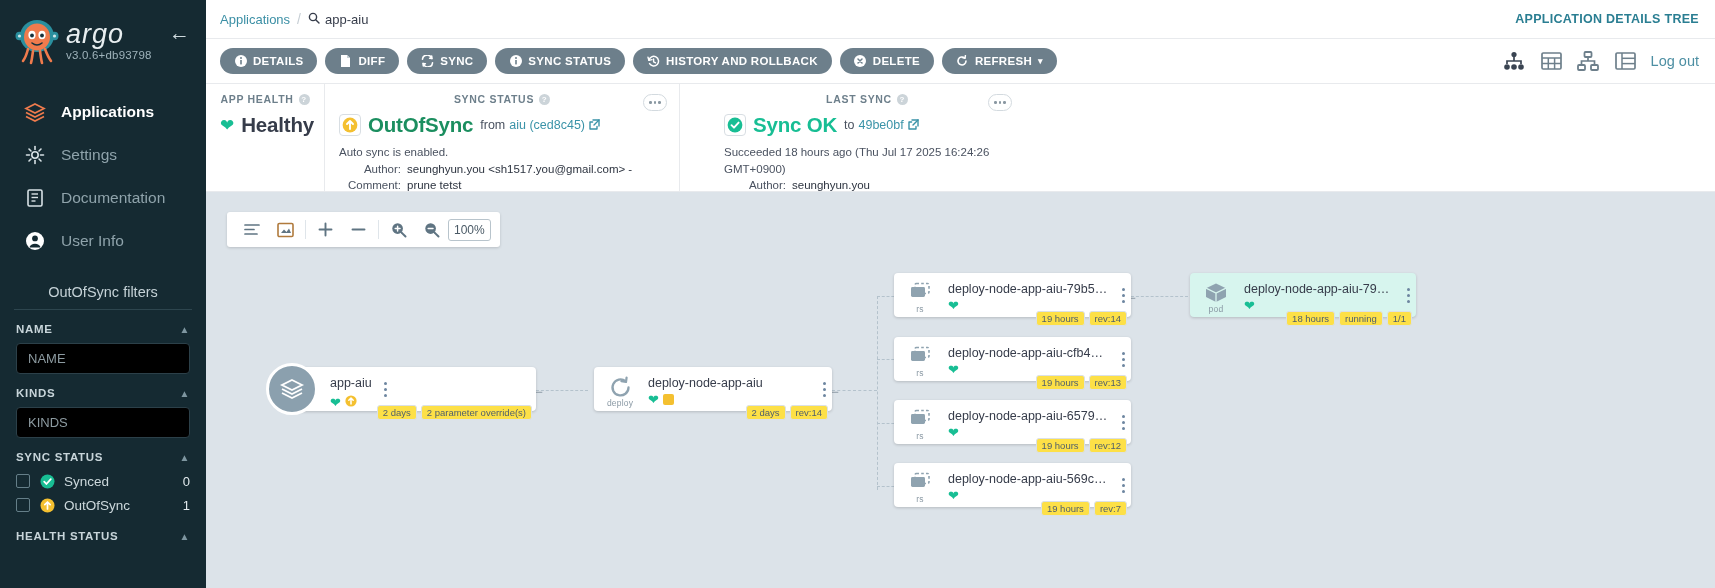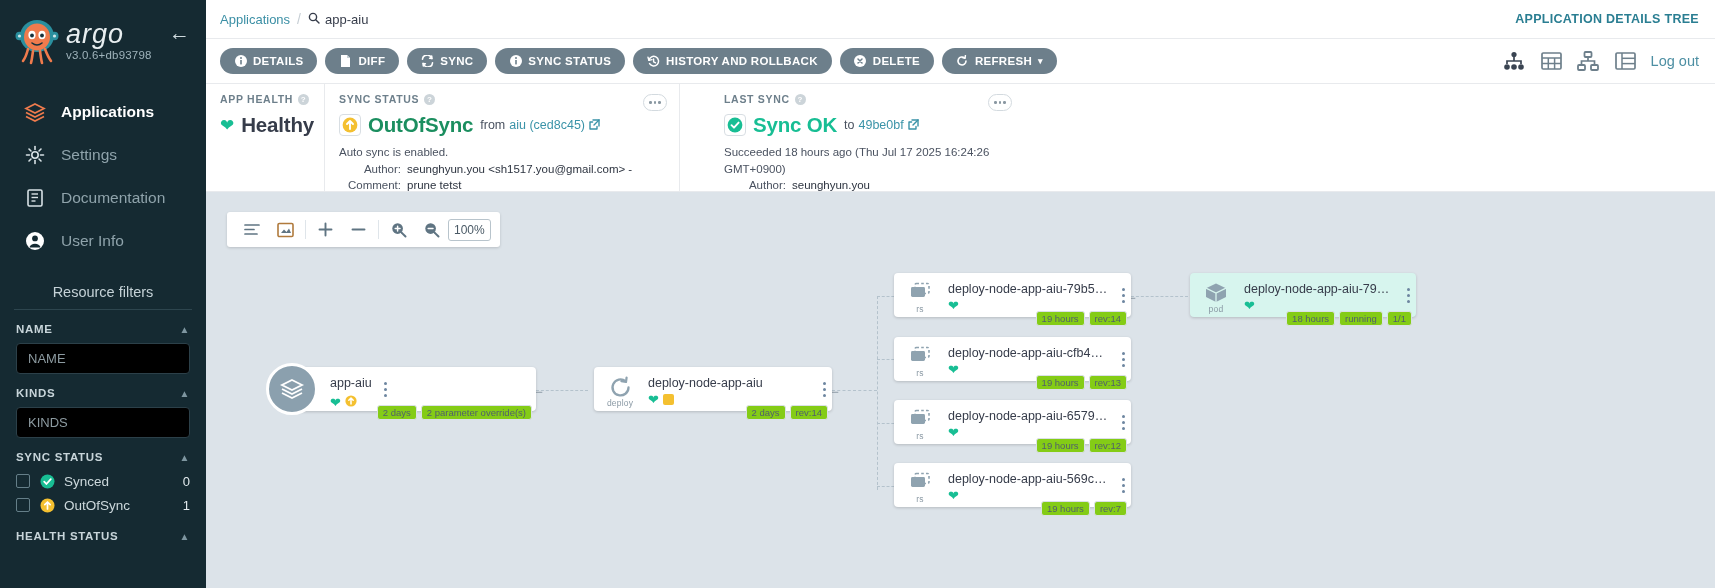--- a/index.html
+++ b/index.html
@@ -80,21 +80,21 @@
   .logout { color:#4d8fa3; font-size:14.5px; cursor:pointer;}
 
   
   .status-strip { display:flex; height:108px; flex:0 0 108px; border-bottom:1px solid #e8eaed; }
   .sp { padding:9px 14px 0 14px; position:relative;}
   .sp.health { width:118px; flex:0 0 118px; }
   .sp.sync { width:355px; flex:0 0 355px; border-left:1px solid #e8eaed;}
   .sp.last { width:345px; flex:0 0 345px; border-left:1px solid #e8eaed;padding-left:44px;}
   .sp-title {
     font-size:10.5px; font-weight:bold; letter-spacing:.7px; color:#6d7f8b;
-    display:flex; align-items:center; gap:5px;
+    display:flex; align-items:center; gap:5px;justify-content:center;
   }
   .qmark { width:11px; height:11px; border-radius:50%; background:#ccd4d9; color:#fff; font-size:8px;
            display:flex; align-items:center; justify-content:center; font-weight:bold;}
   .sp-main { display:flex; align-items:center; gap:7px; margin-top:8px;}
   .sp-big { font-size:20.5px; font-weight:bold; color:#1b8e5f; letter-spacing:-.2px;}
   .sp-big.ok { color:#18be94;}
   .sp-from { font-size:12.5px; color:#4a5260; display:flex; align-items:center; gap:4px;}
   .sp-from .rev { color:#3a93a8;}
   .extlink { color:#3a93a8; font-size:11px;}
   .sp-sub { font-size:11.5px; color:#4a5260; margin-top:7px; line-height:1.45;}
@@ -129,21 +129,21 @@
   .node .kindcol { width:52px; flex:0 0 52px; display:flex; flex-direction:column;
                    align-items:center; justify-content:center; color:#8fa3b0; position:relative;}
   .node .kindlabel { position:absolute; bottom:3px; font-size:8.5px; color:#8a99a4; letter-spacing:.2px;}
   .node .info { flex:1; padding:9px 6px 0 2px; min-width:0;}
   .node .nm { font-size:12.5px; color:#363c4a; white-space:nowrap; overflow:hidden; text-overflow:ellipsis;}
   .node .icons { margin-top:3px; display:flex; align-items:center; gap:4px;}
   .node .vdots { width:16px; flex:0 0 16px; display:flex; flex-direction:column; align-items:center;
                  justify-content:center; gap:3px; cursor:pointer;}
   .node .vdots i { width:3px; height:3px; border-radius:50%; background:#6d86a0; display:block;}
   .tags { position:absolute; right:4px; bottom:-9px; display:flex; gap:4px;}
-  .tag { background:#84cc16; border:1px solid #dbe1e6; border-radius:3px; font-size:9.5px;
+  .tag { background:#fde047; border:1px solid #dbe1e6; border-radius:3px; font-size:9.5px;
          color:#51606b; padding:1px 5px; white-space:nowrap;}
   .node.app { border-radius:4px; }
   .appcircle {
     position:absolute; left:-28px; top:50%; transform:translateY(-50%);
     width:52px; height:52px; border-radius:50%; background:#8ba0ae; border:3px solid #fff;
     display:flex; align-items:center; justify-content:center; color:#fff;
   }
   .node.pod { background:#d7f5ee; }
   .edge { position:absolute; border-top:1.6px dashed #b4c2cc; height:0;}
   .edge-v { position:absolute; border-left:1.6px dashed #b4c2cc; width:0;}
@@ -229,21 +229,21 @@
           <svg width="22" height="22" viewBox="0 0 22 22">
             <circle cx="11" cy="11" r="9" fill="#ffffff"></circle>
             <circle cx="11" cy="8.4" r="2.9" fill="#152a32"></circle>
             <path d="M5.4 17.4 a5.9 5.4 0 0 1 11.2 0 Z" fill="#152a32"></path>
           </svg>
         </span>
         <span>User Info</span>
       </div>
     </nav>
 
-    <div class="filters-title">Resource filters</div>
+    <div class="filters-title">OutOfSync filters</div>
 
     <div class="f-head">
       <span>NAME</span>
       <span class="f-caret">▲</span>
     </div>
     <div class="f-input">NAME</div>
 
     <div class="f-head">
       <span>KINDS</span>
       <span class="f-caret">▲</span>

